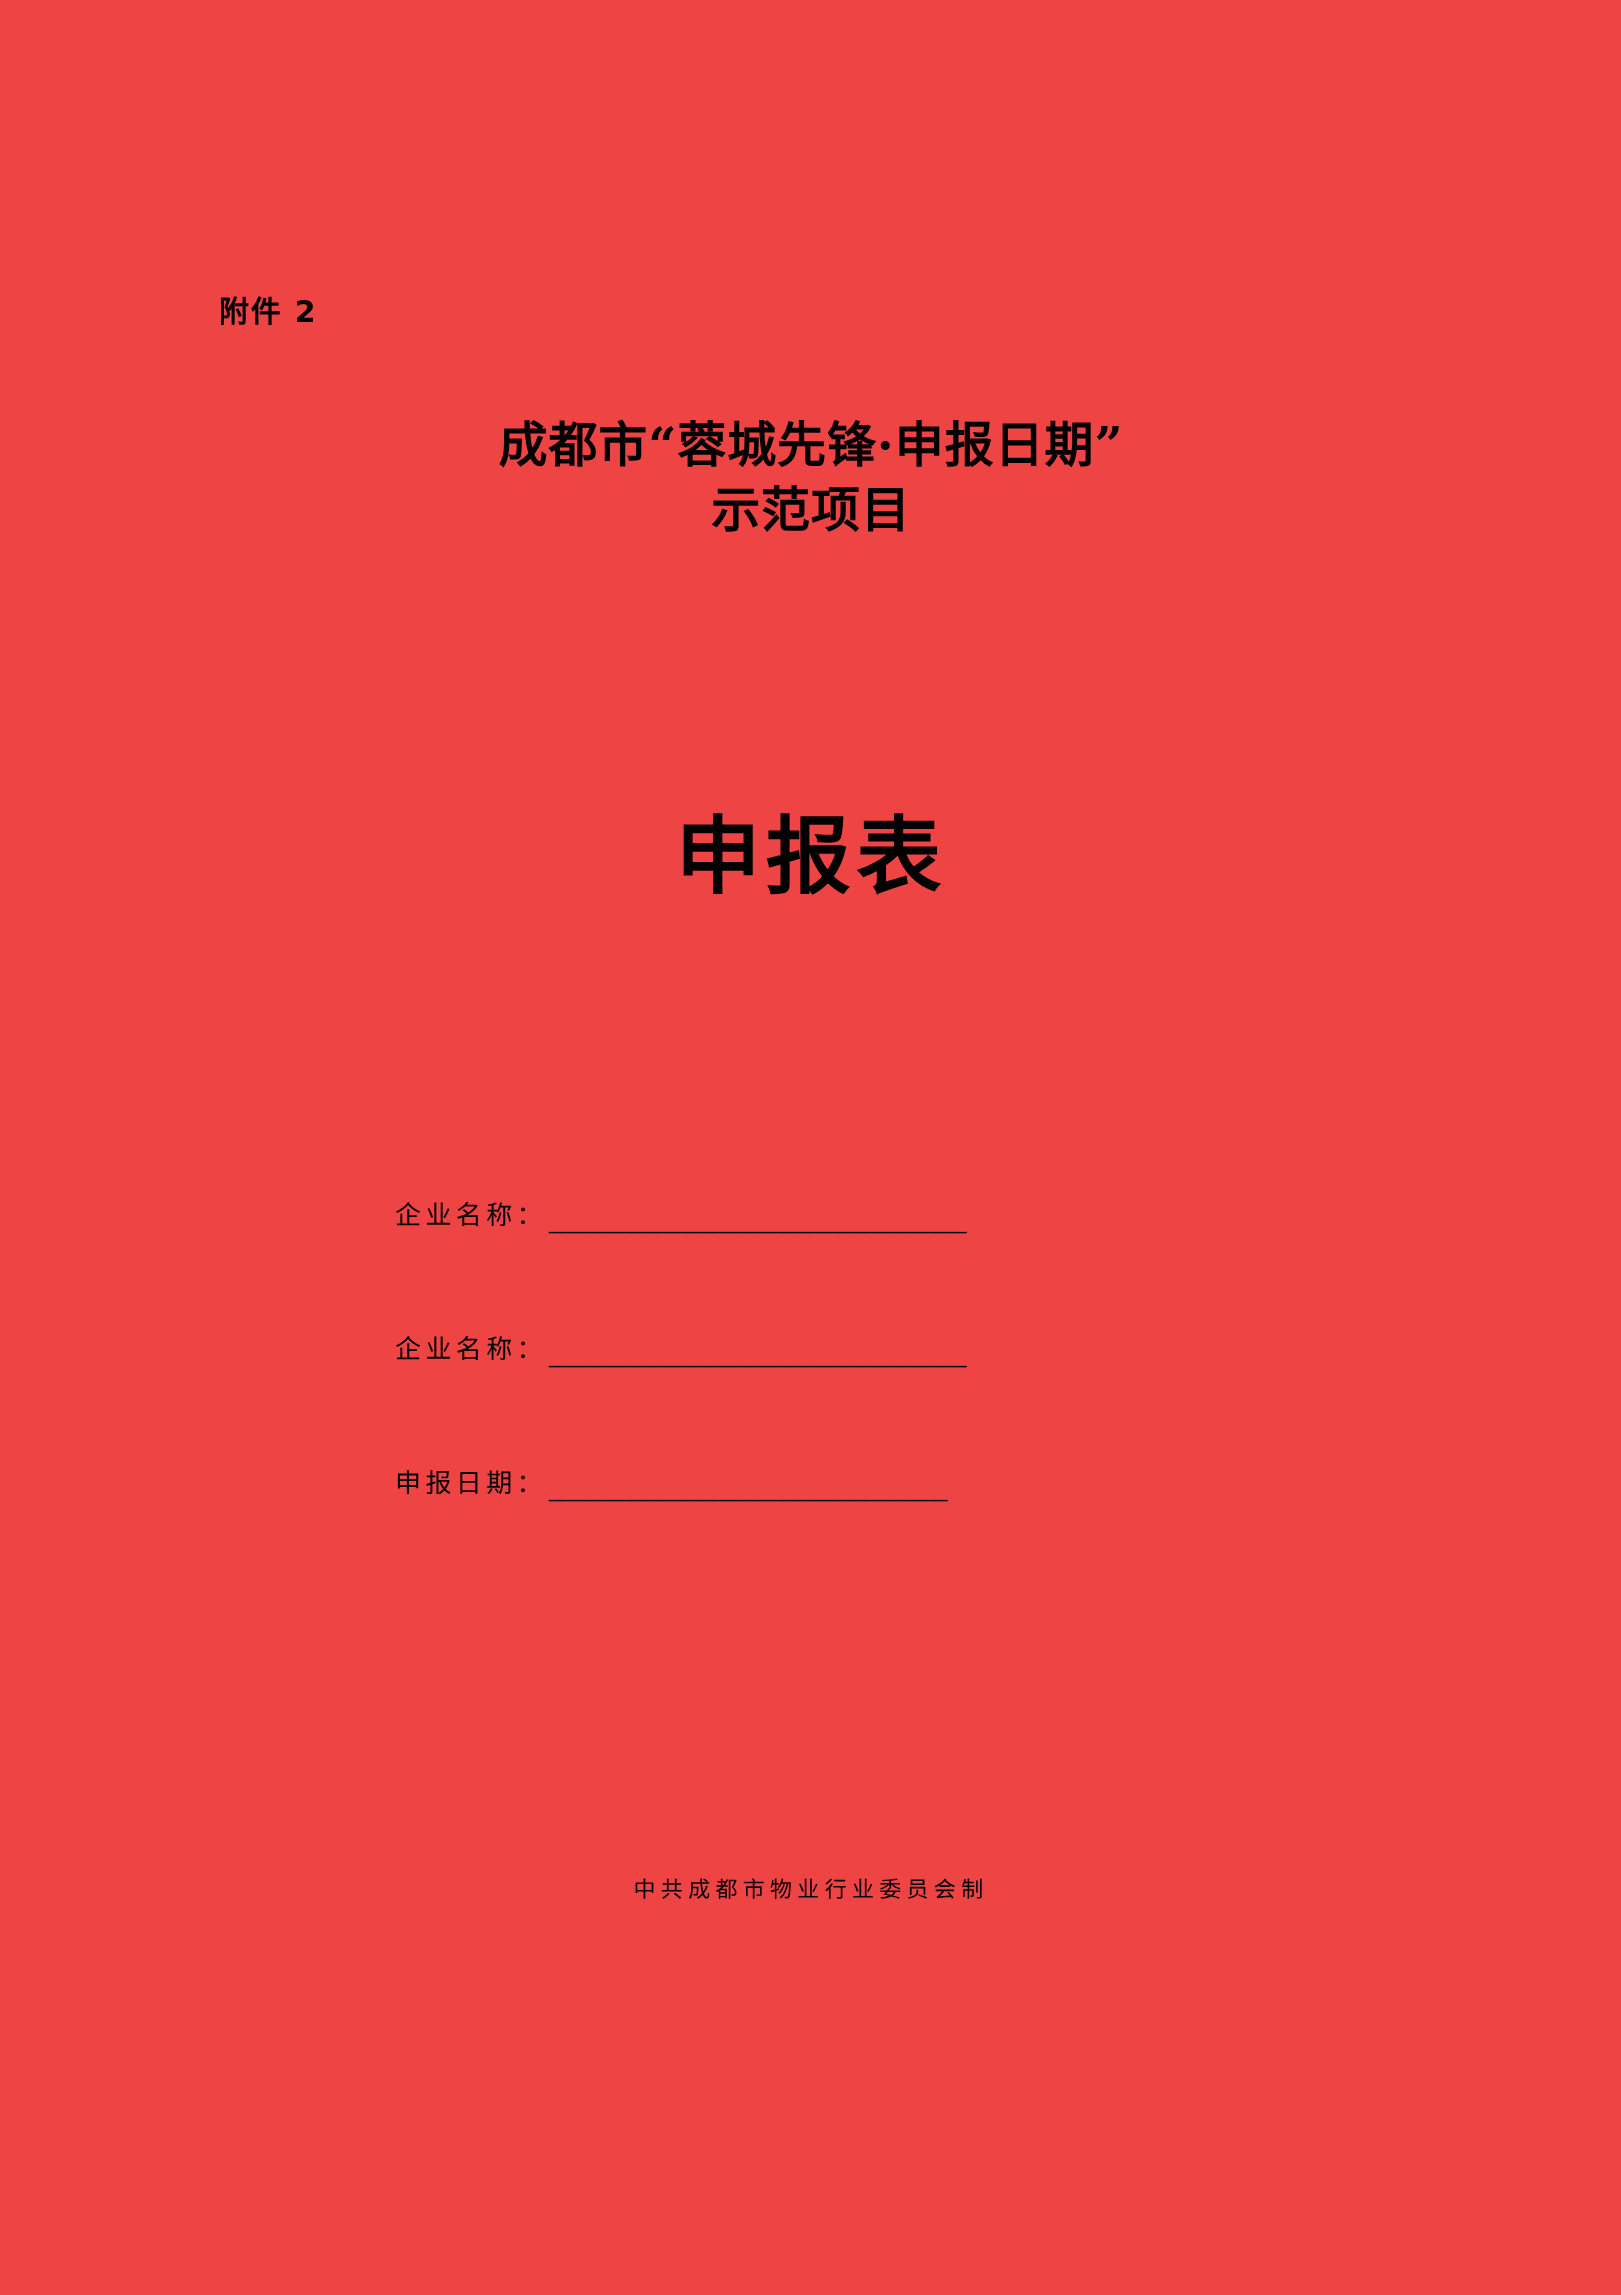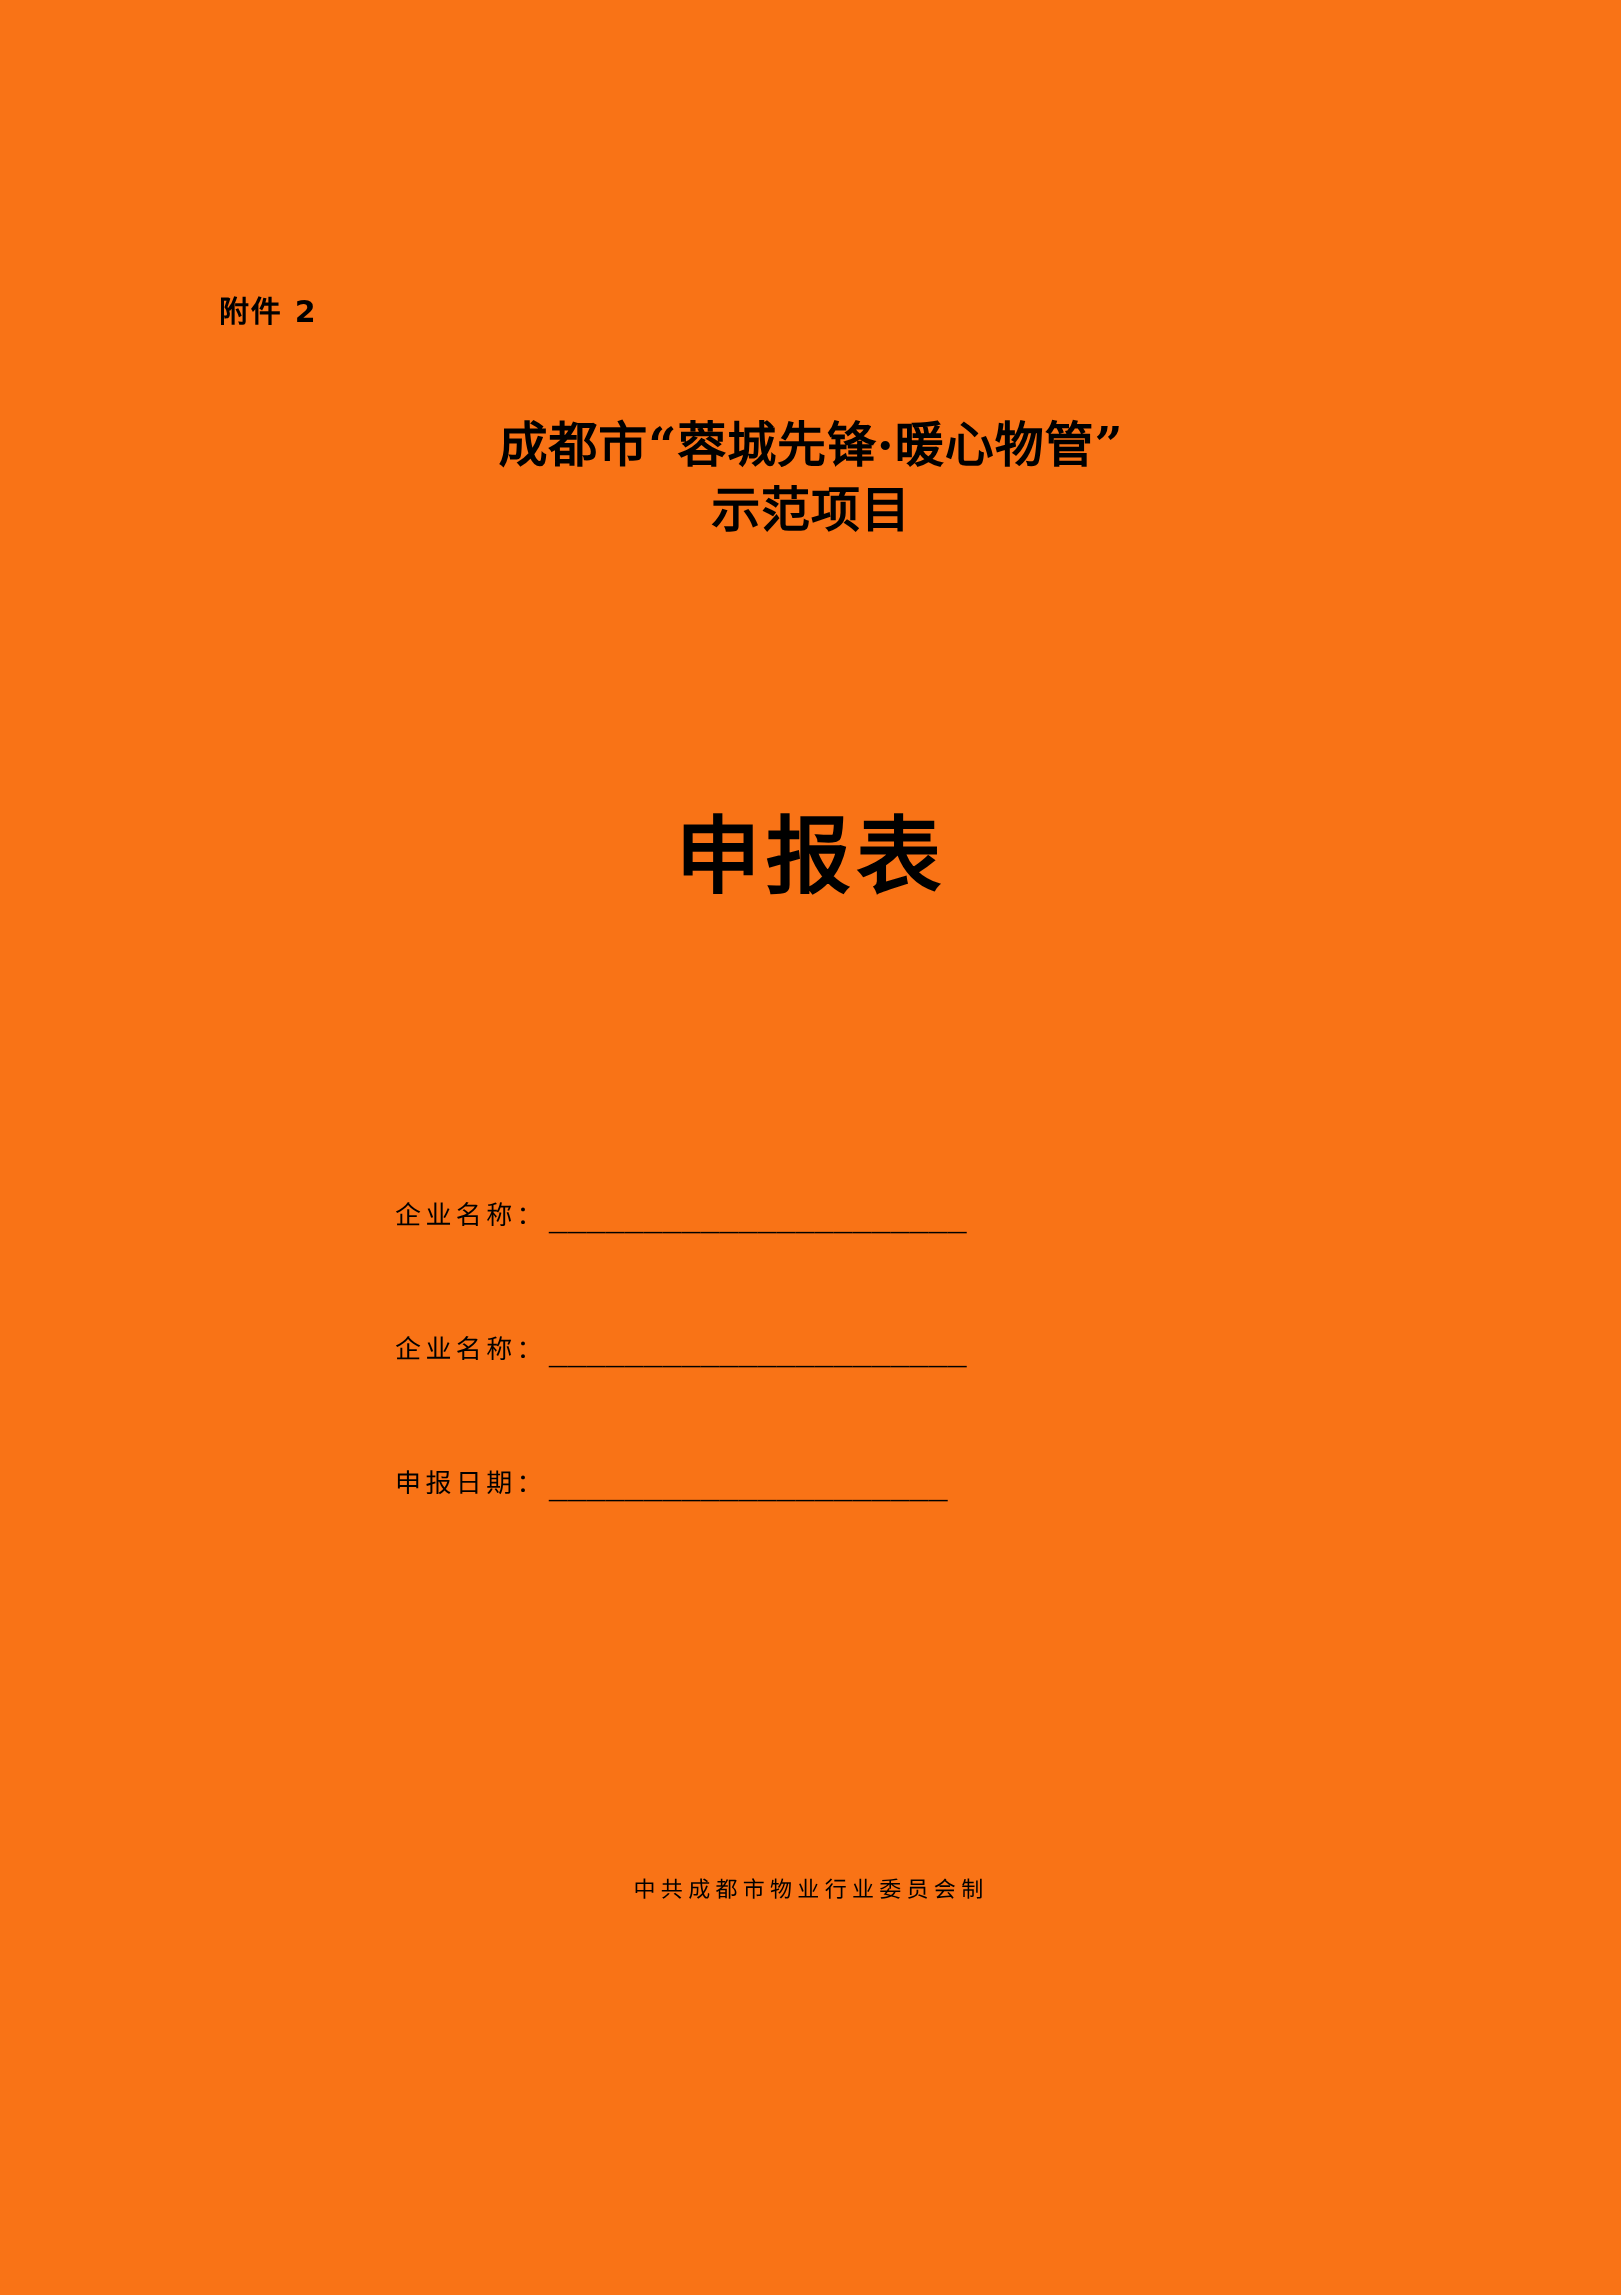--- a/index.html
+++ b/index.html
@@ -13,21 +13,21 @@
     height: 2295px;
     position: relative;
     font-family: "Liberation Serif", "DejaVu Serif", serif;
     color: #000000;
     overflow: hidden;
   }
 
   .page {
     position: absolute;
     inset: 0;
-    background: #f97316;
+    background: #ef4444;
   }
 
   
   .attachment-label {
     position: absolute;
     left: 219px;
     top: 287px;
     font-family: "DejaVu Sans", "Liberation Sans", sans-serif;
     font-size: 30px;
     font-weight: 700;
@@ -111,21 +111,21 @@
   }
 </style>
 </head>
 <body>
 
 <div class="page">
 
   <div class="attachment-label">附件 2</div>
 
   <div class="title-block">
-    <div class="title-line">成都市“蓉城先锋·暖心物管”</div>
+    <div class="title-line">成都市“蓉城先锋·申报日期”</div>
     <div class="title-line">示范项目</div>
   </div>
 
   <div class="form-title">申报表</div>
 
   <div class="fields">
 
     <div class="field-row">
       <span class="field-label">企业名称：</span>
       <span class="field-blank">______________________</span>

